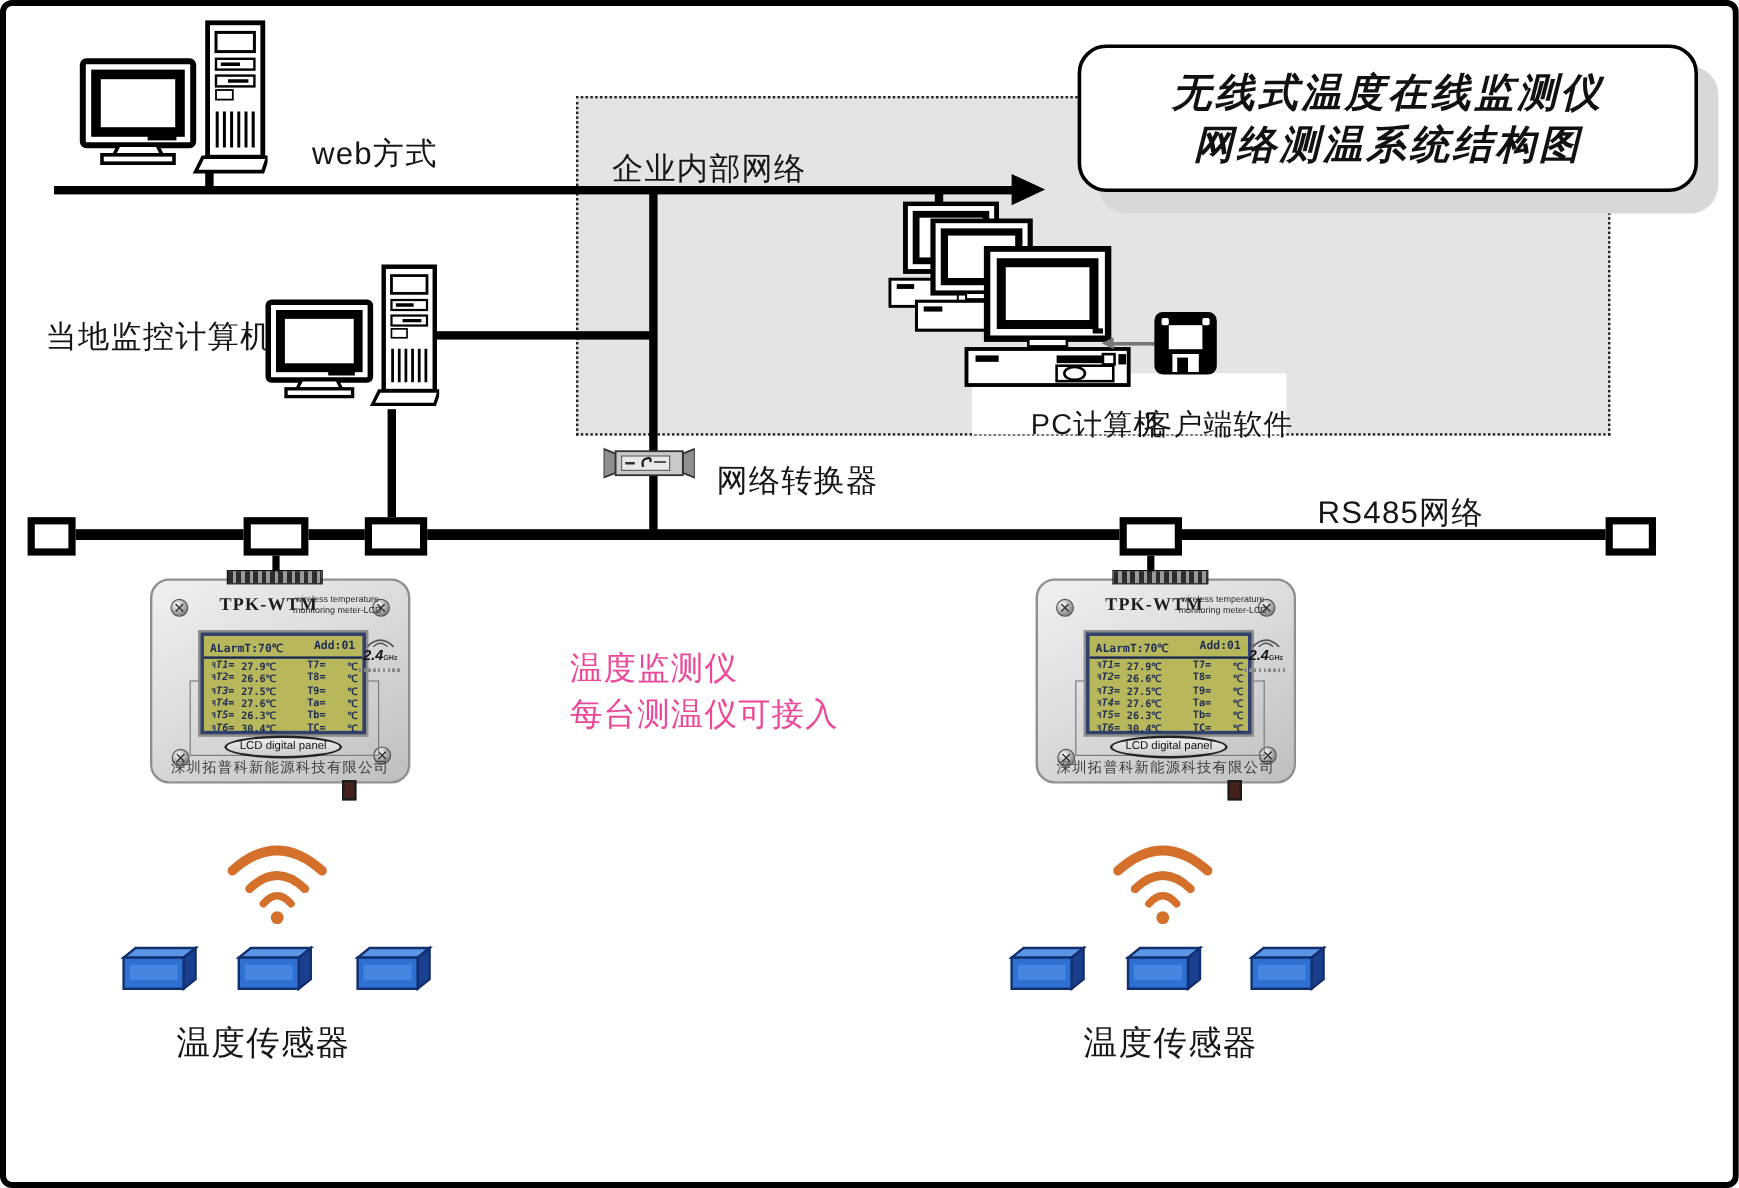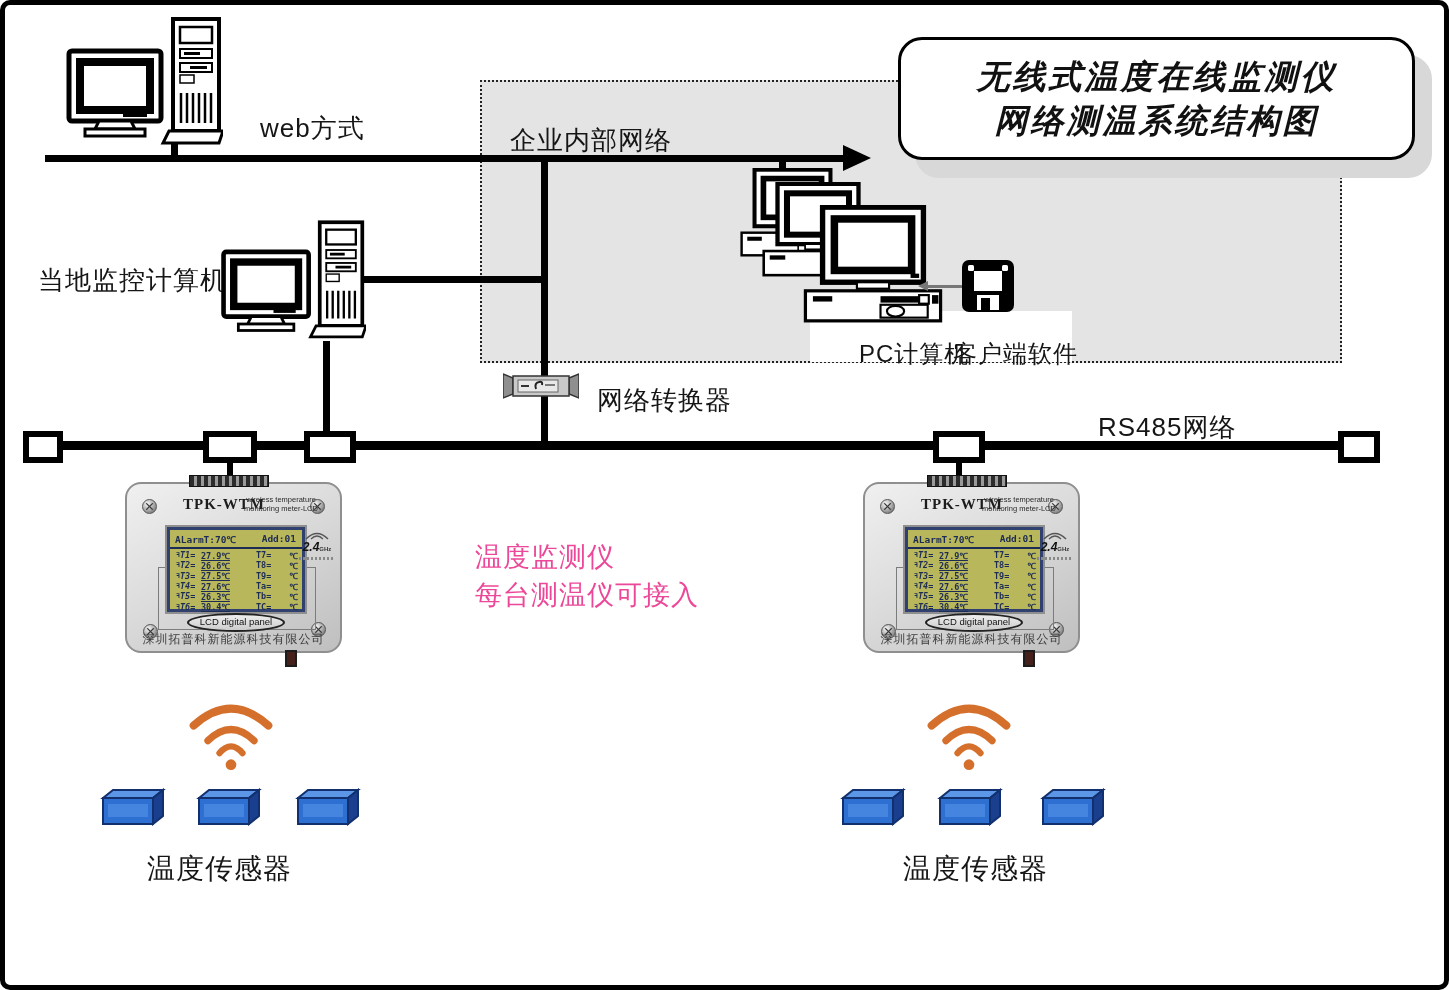--- a/index.html
+++ b/index.html
@@ -48,21 +48,21 @@
   .meter .bezel{position:absolute;left:31px;top:83px;width:156px;height:61px;border:1px solid #7c7c7c;}
   .lcd{position:absolute;left:40px;top:43px;width:138px;height:85px;background:#b9b75b;
     border:3px solid #31416f;box-shadow:0 0 0 2px #8f8f8f;box-sizing:border-box;z-index:2;
     font-family:"DejaVu Sans Mono",monospace;color:#1d2c55;}
   .lcd-head{display:flex;justify-content:space-between;padding:3px 6px 1px 5px;font-size:9.5px;
     font-weight:bold;border-bottom:2px solid #1d2c55;}
   .lcd-rows{padding:1px 4px 0 4px;}
   .lcd-row{display:flex;align-items:center;height:10.3px;font-size:8.5px;font-weight:bold;white-space:nowrap;}
   .lcd-row .ant{display:inline-block;transform:scaleX(-1);font-size:6.5px;width:6px;color:#1d2c55;}
   .lcd-row .l-lab{width:21px;font-style:italic;}
-  .lcd-row .l-val{width:37px;text-decoration:underline;}
+  .lcd-row .l-val{width:37px;}
   .lcd-row .r-lab{width:24px;margin-left:18px;}
   .lcd-row .r-val{flex:1;text-align:right;}
   .meter .radio{position:absolute;right:5px;top:44px;width:36px;text-align:center;z-index:3;}
   .meter .radio .arcs{display:block;margin:0 auto -3px;}
   .meter .radio .num{font-size:12px;font-weight:bold;font-style:italic;color:#111;}
   .meter .radio .unit{font-size:6px;font-weight:bold;color:#333;}
   .meter .radio .fine{margin-top:2px;height:3px;background:repeating-linear-gradient(90deg,#888 0 2px,transparent 2px 4px);}
   .meter .oval{position:absolute;left:60px;top:129px;width:98px;height:19px;border:2px solid #222;
     border-radius:50%;font-size:9.5px;line-height:13px;text-align:center;box-sizing:border-box;
     background:linear-gradient(#eee,#ccc);z-index:3;}

